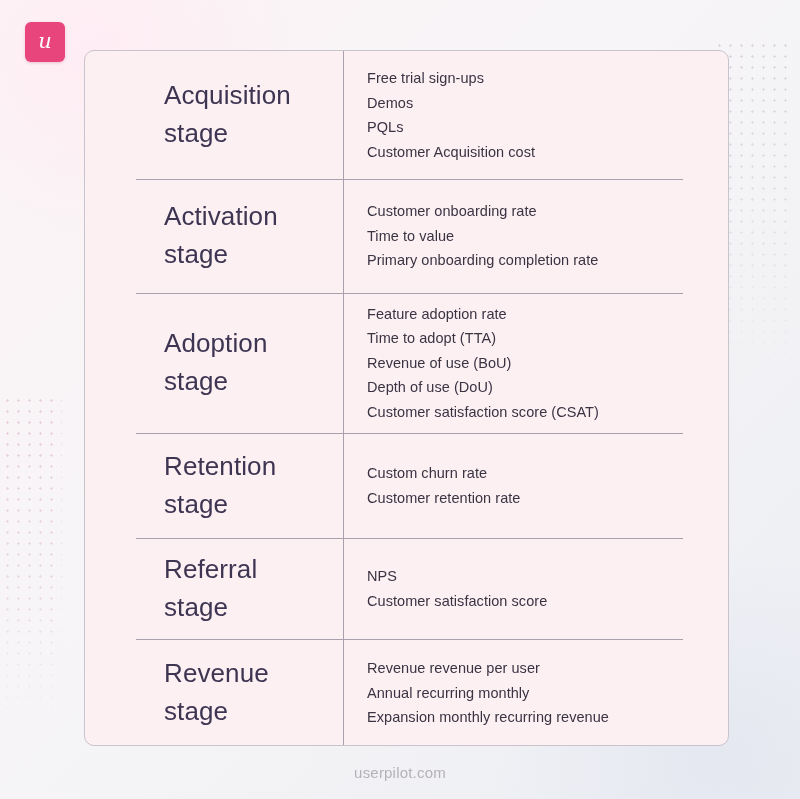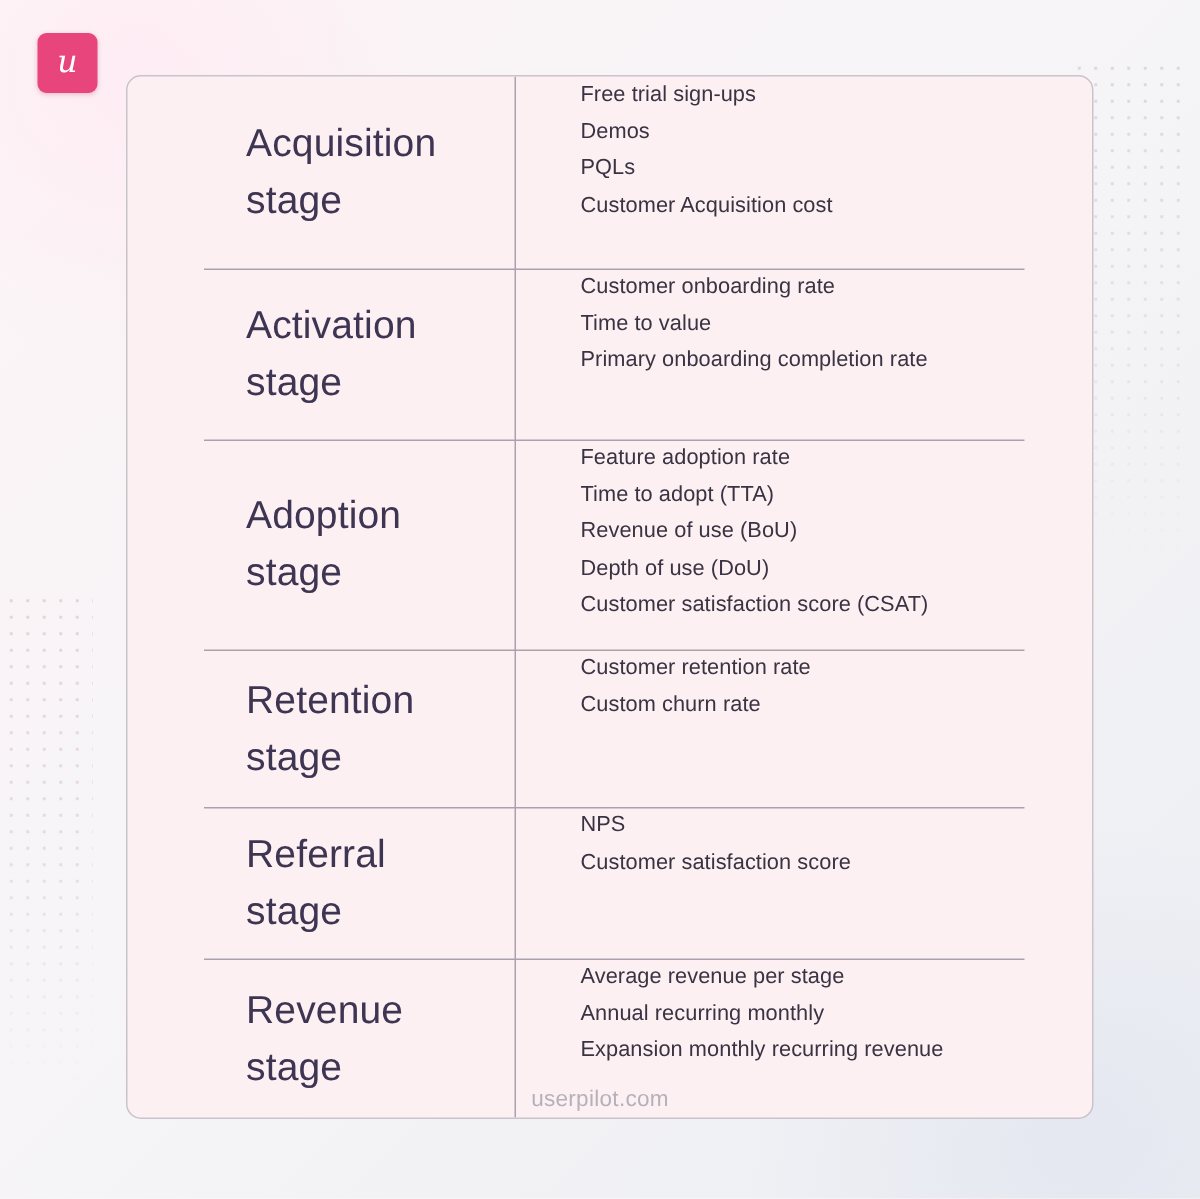--- a/index.html
+++ b/index.html
@@ -119,42 +119,43 @@
     font-size:26px;
     line-height:1.46;
     font-weight:400;
     letter-spacing:0.1px;
   }
 
   .metrics-cell {
     flex:1 1 auto;
     display:flex;
     flex-direction:column;
-    padding:0 18px 0 44px;
+    justify-content:center;
+    padding:0 18px 0 24px;
   }
   .metric {
     color:#3a3342;
     font-size:14.5px;
     line-height:24.5px;
     letter-spacing:0.05px;
     white-space:nowrap;
   }
 
   
   .row.r0 { height:128px; }
   .row.r1 { height:114px; }
   .row.r2 { height:140px; }
   .row.r3 { height:105px; }
   .row.r4 { height:101px; }
   .row.r5 { height:108px; }
 
   
   .footer {
     position:absolute;
-    left:0; right:0; top:724px;
+    left:0; right:0; top:764px;
     text-align:center;
     color:#b5b1b8;
     font-size:15px;
     letter-spacing:0.2px;
   }
 </style>
 </head>
 <body>
 
 <div class="glow tl"></div>
@@ -206,43 +207,43 @@
             <div class="metric">Customer satisfaction score (CSAT)</div>
           </div>
         </div>
       </div>
       <div class="row r3">
         <div class="cells">
           <div class="stage-cell">
             <div class="stage-name">Retention stage</div>
           </div>
           <div class="metrics-cell">
+            <div class="metric">Custom churn rate</div>
             <div class="metric">Customer retention rate</div>
-            <div class="metric">Custom churn rate</div>
           </div>
         </div>
       </div>
       <div class="row r4">
         <div class="cells">
           <div class="stage-cell">
             <div class="stage-name">Referral stage</div>
           </div>
           <div class="metrics-cell">
             <div class="metric">NPS</div>
             <div class="metric">Customer satisfaction score</div>
           </div>
         </div>
       </div>
       <div class="row r5">
         <div class="cells">
           <div class="stage-cell">
             <div class="stage-name">Revenue stage</div>
           </div>
           <div class="metrics-cell">
-            <div class="metric">Average revenue per stage</div>
+            <div class="metric">Revenue revenue per user</div>
             <div class="metric">Annual recurring monthly</div>
             <div class="metric">Expansion monthly recurring revenue</div>
           </div>
         </div>
       </div>
     </div>
 </div>
 
 <div class="footer">userpilot.com</div>
 

